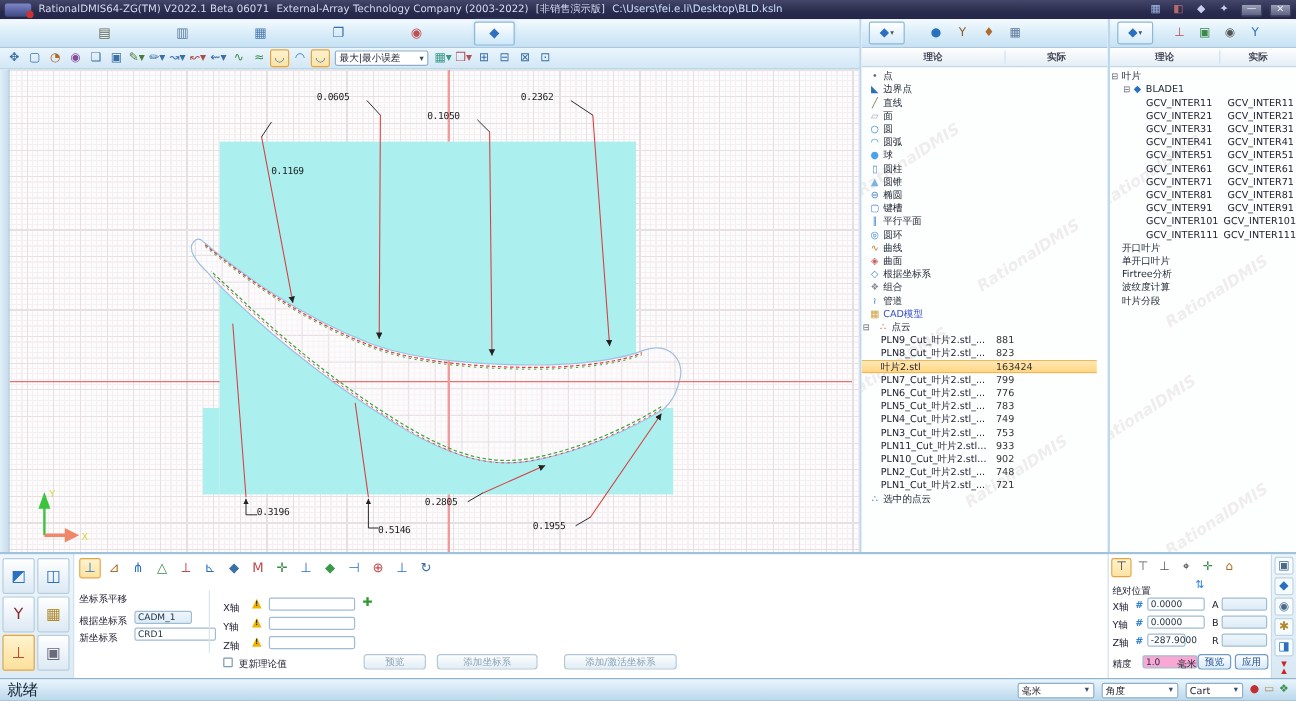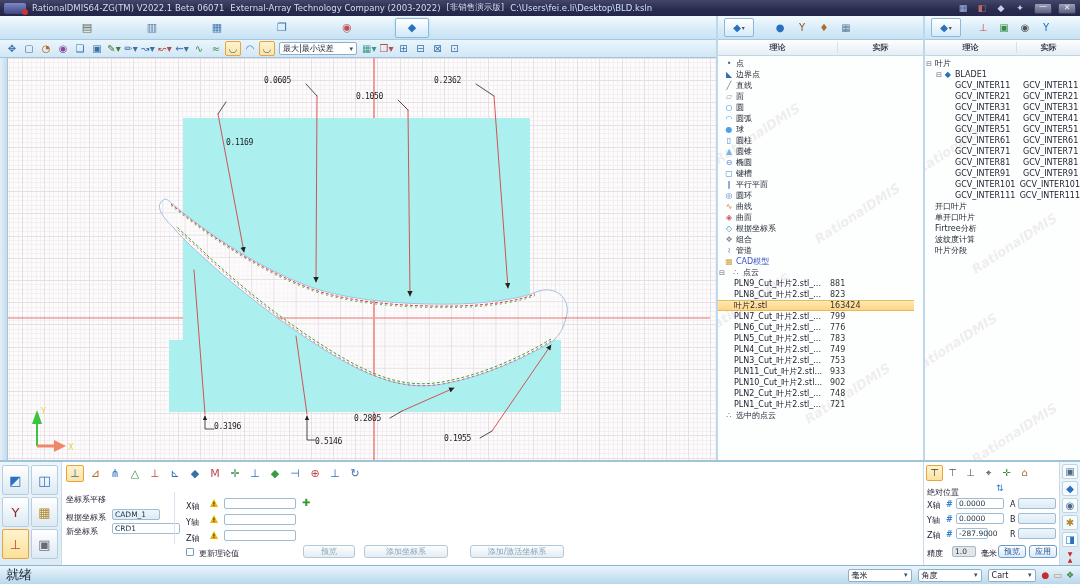--- a/index.html
+++ b/index.html
@@ -728,21 +728,21 @@
       <span class="hashico" style="left:22px;top:53px"></span>
       <span class="field" style="left:32px;top:51px;width:48px;background:#fff">0.0000</span>
       <span class="fl" style="left:86px;top:53px">B</span>
       <span class="field" style="left:94px;top:51px;width:38px"></span>
       <span class="fl" style="left:3px;top:68px">Z轴</span>
       <span class="hashico" style="left:22px;top:68px"></span>
       <span class="field" style="left:32px;top:66px;width:32px;background:#fff">-287.9000</span>
       <span class="fl" style="left:86px;top:68px">R</span>
       <span class="field" style="left:94px;top:66px;width:38px"></span>
       <span class="fl" style="left:3px;top:86px">精度</span>
-      <span class="field" style="left:28px;top:84px;width:24px;background:#e5e5e5">1.0</span>
+      <span class="field" style="left:28px;top:84px;width:46px;background:#f9a8d4">1.0</span>
       <span class="fl" style="left:57px;top:86px">毫米</span>
       <span class="pbtn2" style="left:74px;top:83px">预览</span>
       <span class="pbtn2" style="left:105px;top:83px">应用</span>
     </div>
 
     <div class="rightstrip">
       <span style="display:flex;flex-direction:column;gap:2px">
           <span class="rsi">
             <span class="ico" style="color: rgb(74, 106, 138);">▣</span>
           </span>

